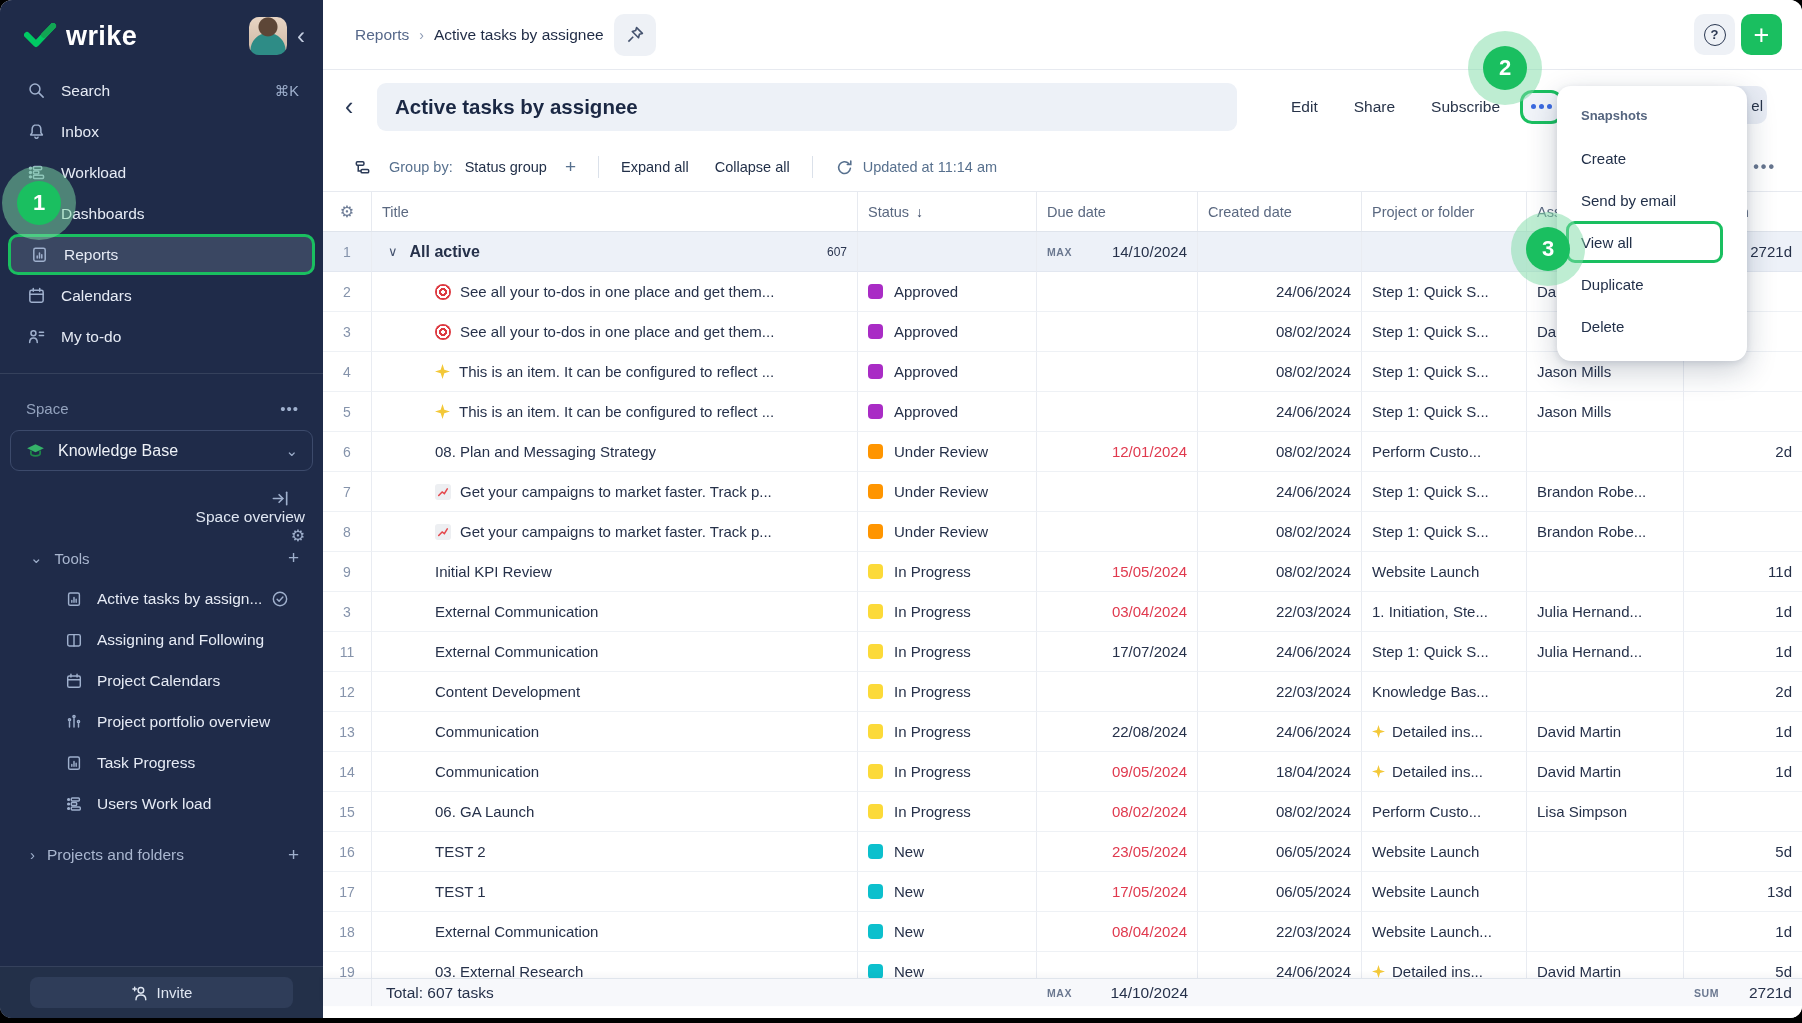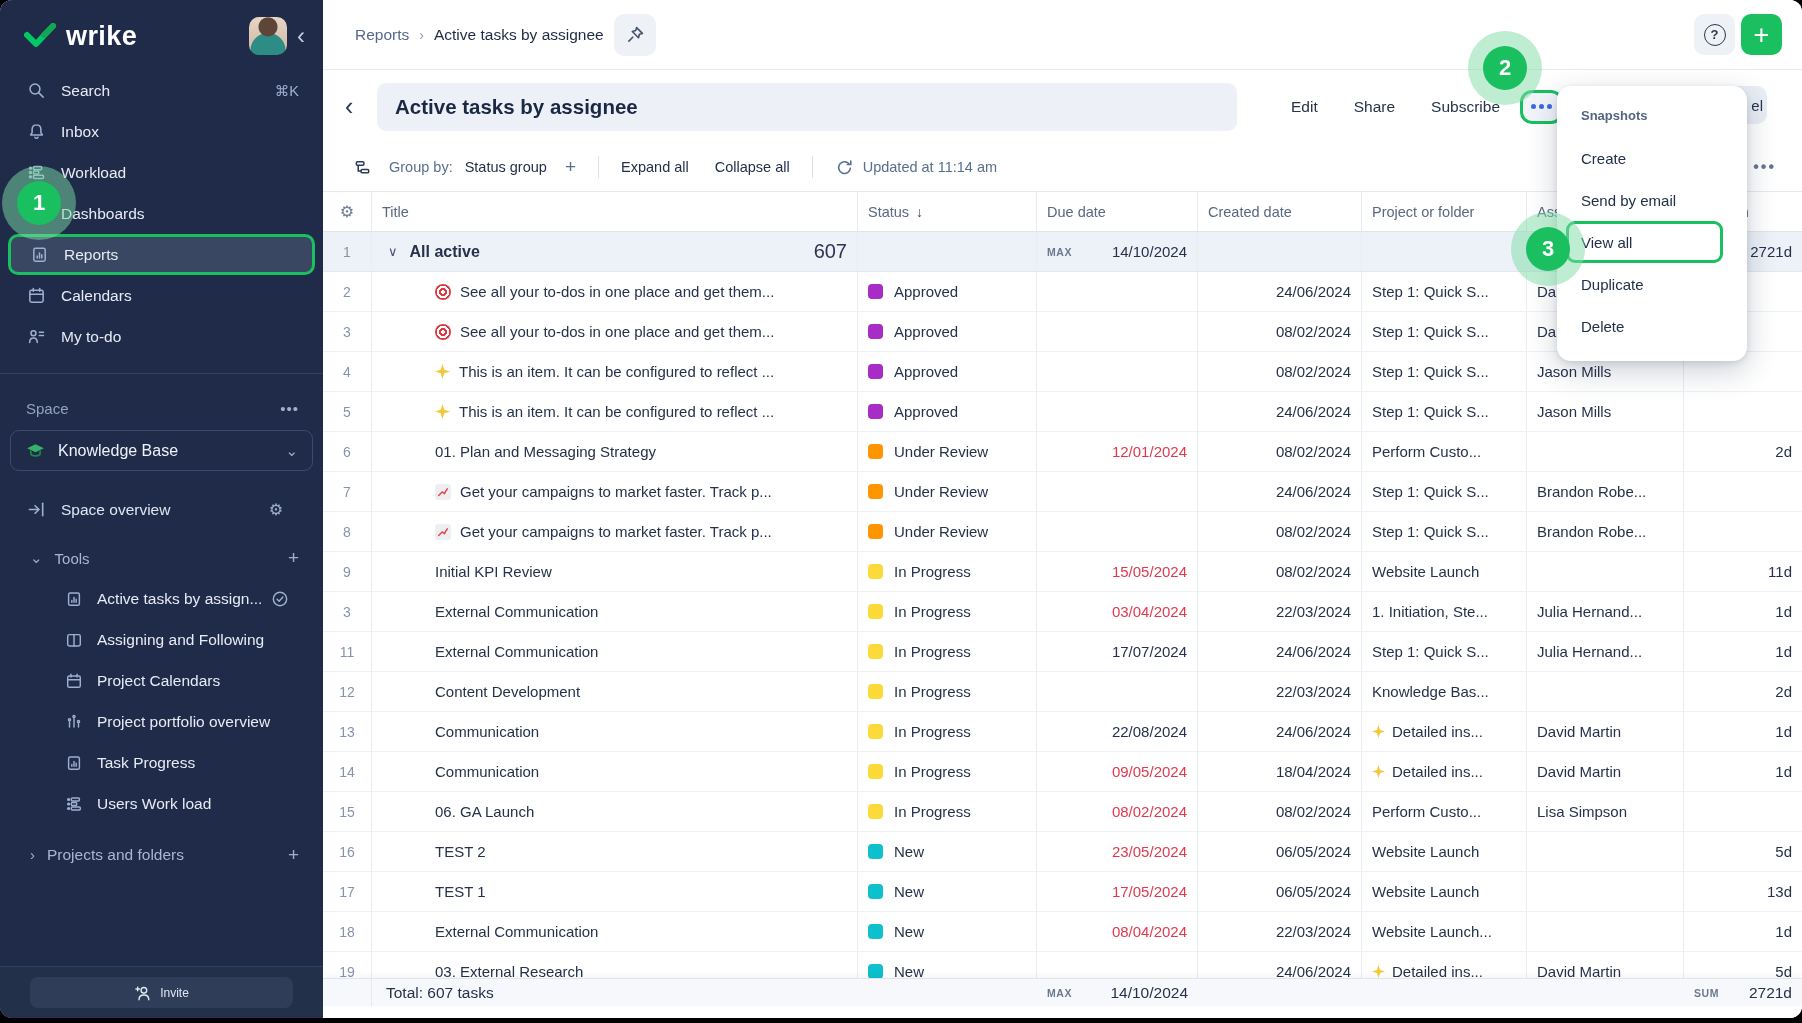--- a/index.html
+++ b/index.html
@@ -22,34 +22,34 @@
   .nav-item{display:flex;align-items:center;height:41px;padding:0 24px 0 26px;font-size:15.5px;color:#e6ebf5;}
   .nav-item .ic{width:20px;height:20px;margin-right:15px;color:#9fb0cd;flex:none;display:flex;align-items:center;justify-content:center;}
   .nav-item .short{margin-left:auto;color:#9fb0cd;font-size:14.5px;}
   .nav-item.selected{margin:0 8px;padding:0 16px 0 18px;background:#3a4762;border:3px solid var(--green);border-radius:10px;height:41px;}
   .sb-divider{height:1px;background:#35415c;margin:16px 0 0 0;}
   .sb-section{display:flex;align-items:center;padding:0 24px 0 26px;height:40px;margin-top:14px;color:#93a2bd;font-size:15px;}
   .sb-section .dots{margin-left:auto;color:#9fb0cd;letter-spacing:1px;}
   .kb-box{display:flex;align-items:center;margin:2px 10px 18px 10px;height:41px;border:1.5px solid #3c4a6b;border-radius:9px;padding:12px 14px;}
   .kb-box .lbl{font-size:16px;color:#eef2f8;margin-left:12px;flex:1;}
   .chev{color:#9fb0cd;font-size:15px;}
-  .row-link{display:flex;align-items:center;height:41px;padding:0 40px 0 26px;font-size:15.5px;}
+  .row-link{display:flex;align-items:flex-end;height:41px;padding:0 18px 0 26px;font-size:15.5px;flex-direction:column;}
   .row-link .ic{width:20px;height:20px;margin-right:15px;color:#9fb0cd;display:flex;align-items:center;justify-content:center;}
   .row-link .right{margin-left:auto;color:#9fb0cd;font-size:16px;}
   .tools-head{display:flex;align-items:center;height:40px;padding:0 24px 0 30px;color:#a9b6cf;font-size:15px;margin-top:8px;}
   .tools-head .plus{margin-left:auto;font-size:19px;color:#9fb0cd;}
   .tool-item{display:flex;align-items:center;height:41px;padding:0 20px 0 64px;font-size:15.5px;color:#e6ebf5;}
   .tool-item .ic{width:19px;height:19px;margin-right:14px;color:#9fb0cd;flex:none;display:flex;align-items:center;justify-content:center;}
   .tool-item .after{margin-left:9px;color:#9fb0cd;display:flex;align-items:center;}
   .proj-row{display:flex;align-items:center;height:41px;padding:0 24px 0 30px;color:#a9b6cf;font-size:15.5px;margin-top:10px;}
   .proj-row .plus{margin-left:auto;font-size:19px;color:#9fb0cd;}
   .sb-bottom{position:absolute;left:0;bottom:0;width:100%;height:52px;border-top:1px solid #35415c;background:#233049;
     display:flex;align-items:center;justify-content:center;}
   .invite-btn{width:263px;height:31px;background:#2f3d59;border-radius:8px;display:flex;align-items:center;justify-content:center;
-    gap:8px;color:#dfe6f2;font-size:12px;}
+    gap:8px;color:#dfe6f2;font-size:15px;}
 
   
   .main{position:absolute;left:323px;top:0;width:1479px;height:1018px;background:#fff;display:flex;flex-direction:column;}
   .topbar{height:70px;flex:none;display:flex;align-items:center;padding:0 20px 0 32px;border-bottom:1px solid #e7eaf0;}
   .crumb{display:flex;align-items:center;gap:10px;font-size:15.5px;}
   .crumb .c1{color:#56688a;}
   .crumb .sep{color:#8d9bb5;font-size:14px;}
   .crumb .c2{color:#1f2b45;}
   .pin-pill{width:42px;height:42px;border-radius:10px;background:#eef1f6;display:flex;align-items:center;justify-content:center;margin-left:10px;color:#44526e;}
   .top-right{margin-left:auto;display:flex;gap:6px;align-items:center;}
@@ -88,21 +88,21 @@
   .tbody{flex:none;}
   .trow{height:40px;font-size:15px;color:#26314a;}
   .trow>div{display:flex;align-items:center;border-right:1px solid #e9ecf2;border-bottom:1px solid #eef1f5;padding:0 10px;overflow:hidden;white-space:nowrap;}
   .trow>div:last-child{border-right:none;}
   .trow .num{justify-content:center;color:#8593ab;font-size:14px;}
   .trow .title{padding-left:63px;}
   .trow.group{background:#edf1f8;}
   .trow.group>div{border-bottom:1px solid #e2e7f0;}
   .trow.group .title{padding-left:16px;font-weight:700;font-size:16px;}
   .trow.group .gchev{font-size:13px;color:#44526e;margin-right:12px;font-weight:400;}
-  .trow.group .count{margin-left:auto;font-weight:400;font-size:20px;color:#2a3550;}
+  .trow.group .count{margin-left:auto;font-weight:400;font-size:12px;color:#2a3550;}
   .chip{width:15px;height:15px;border-radius:4px;margin-right:11px;flex:none;}
   .cell-r{justify-content:flex-end;}
   .due.overdue{color:var(--overdue);}
   .maxcell{justify-content:space-between !important;}
   .mm{font-size:10.5px;letter-spacing:.6px;color:#6b7890;font-weight:700;}
   .t-ic{margin-right:9px;flex:none;}
   .p-ic{margin-right:7px;flex:none;}
   .partial{height:26px;overflow:hidden;flex:none;}
   .tfoot{height:28px;flex:none;background:#f7f8fb;border-top:1px solid #e0e5ec;font-size:15.5px;color:#26314a;box-shadow:0 -3px 6px rgba(20,30,60,.04);}
   .tfoot>div{display:flex;align-items:center;padding:0 10px;white-space:nowrap;}
@@ -515,21 +515,21 @@
     <div class="cell-r">24/06/2024</div>
     <div>
             <span>Step 1: Quick S...</span>
           </div>
     <div>Jason Mills</div>
     <div class="cell-r"></div>
         </div>
         <div class="trow grid">
     <div class="num">6</div>
     <div class="title">
-            <span>01. Plan and Messaging Strategy</span>
+            <span>08. Plan and Messaging Strategy</span>
           </div>
     <div>
             <span class="chip" style="background:#ff9500"></span>
             <span>Under Review</span>
           </div>
     <div class="cell-r due overdue">12/01/2024</div>
     <div class="cell-r">08/02/2024</div>
     <div>
             <span>Perform Custo...</span>
           </div>

